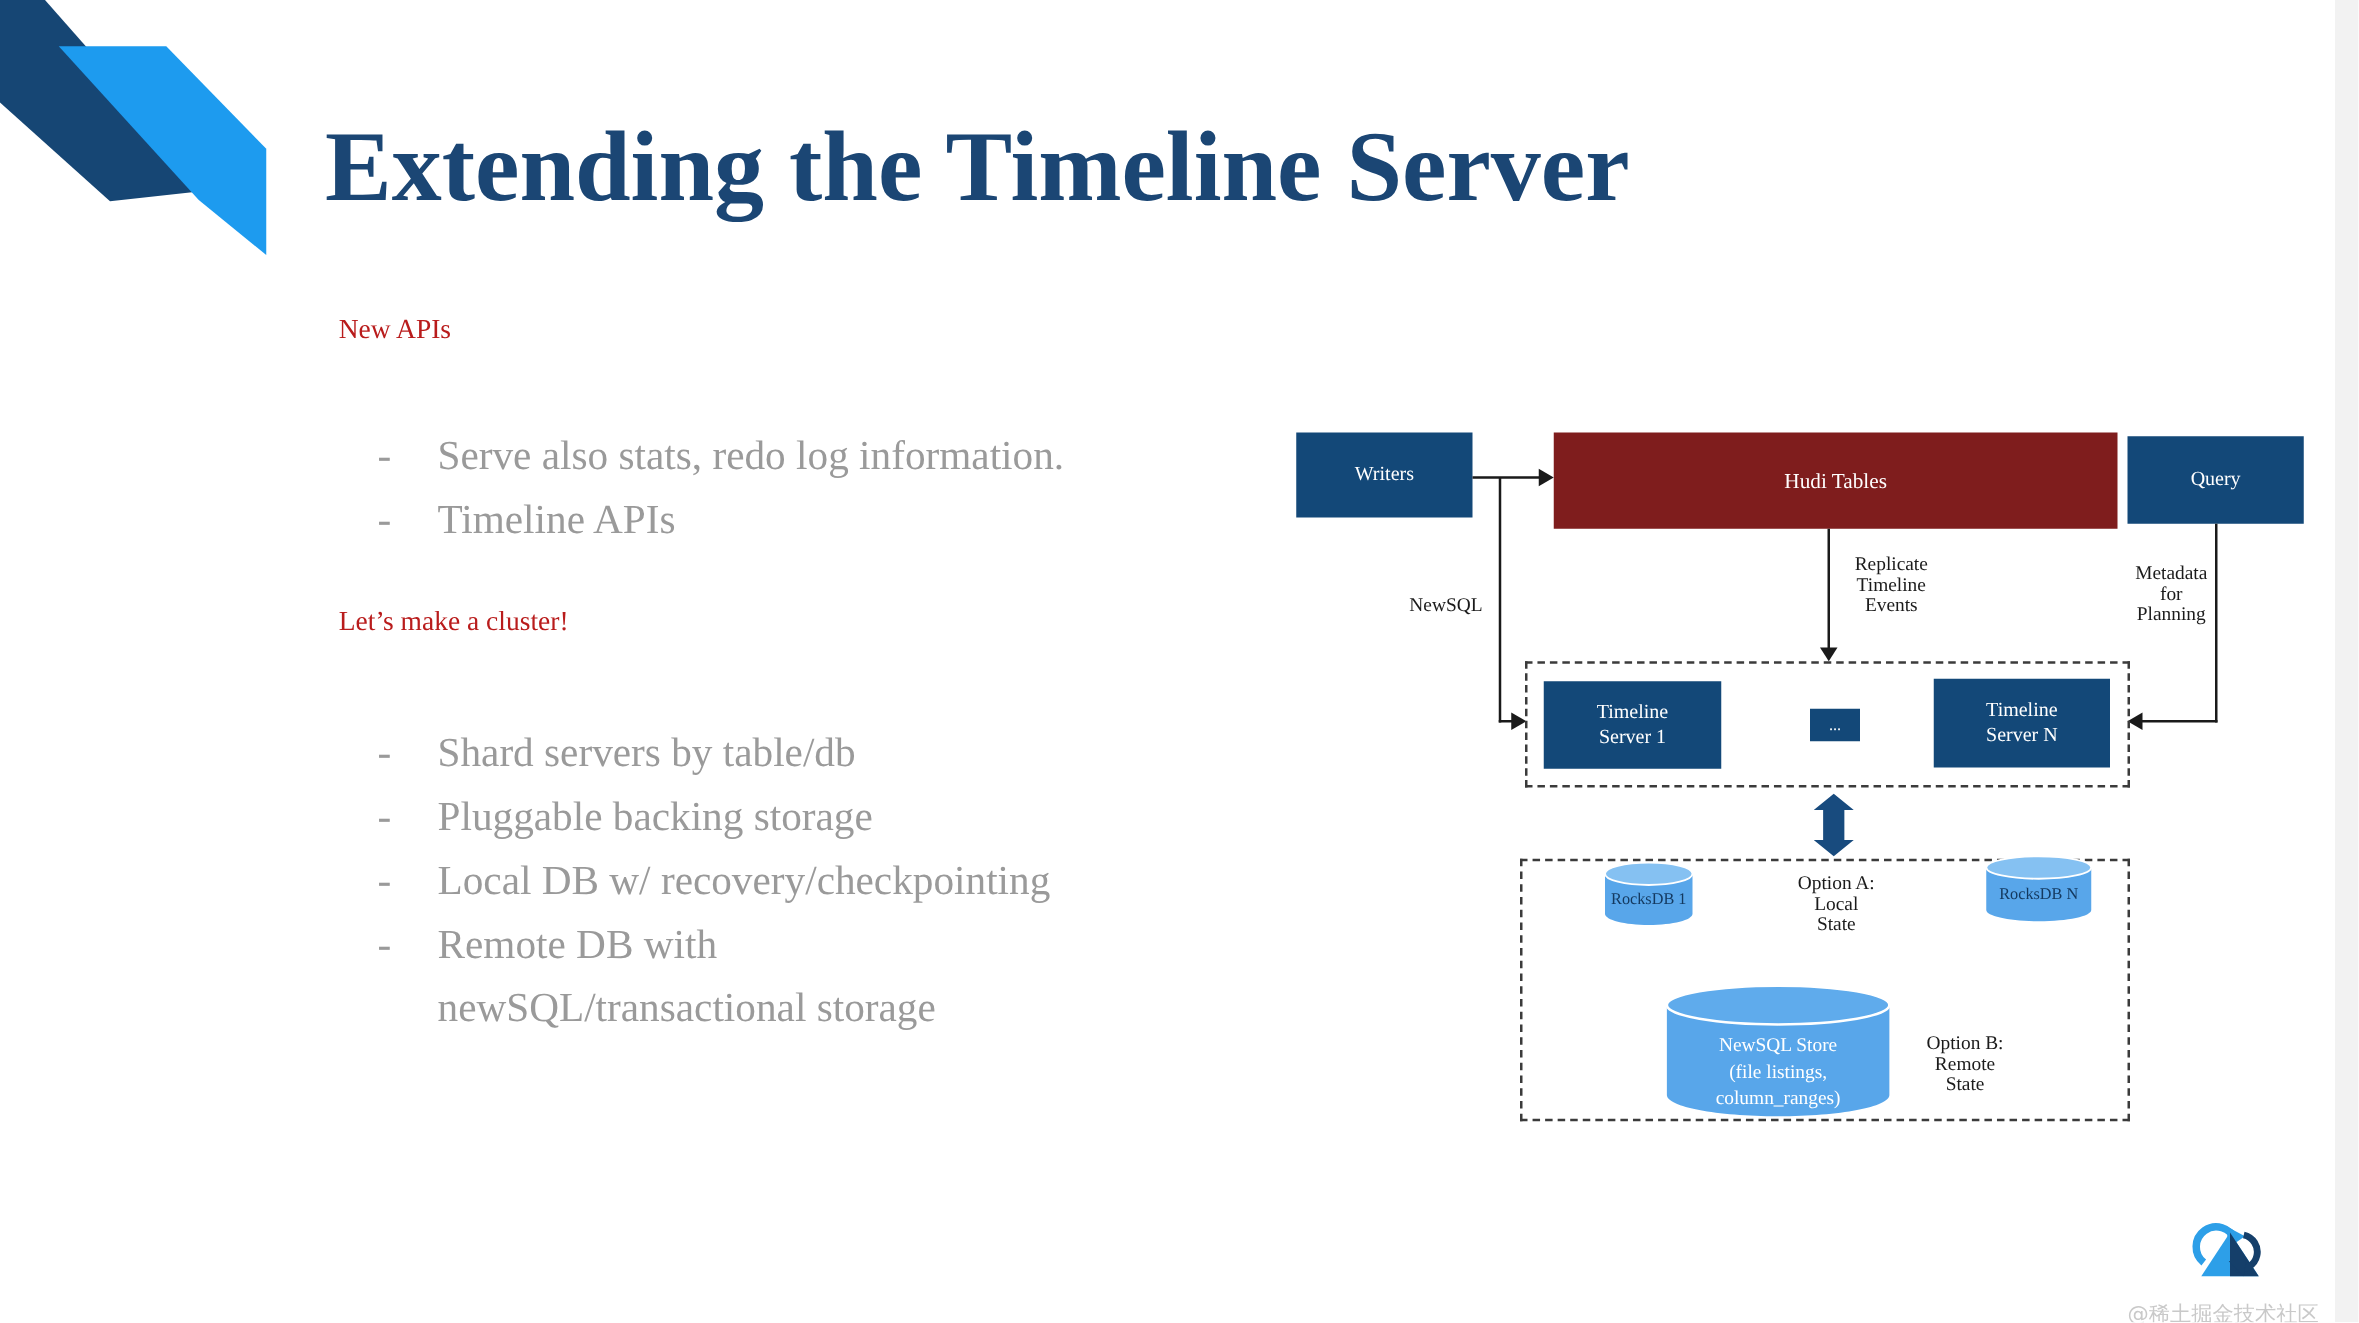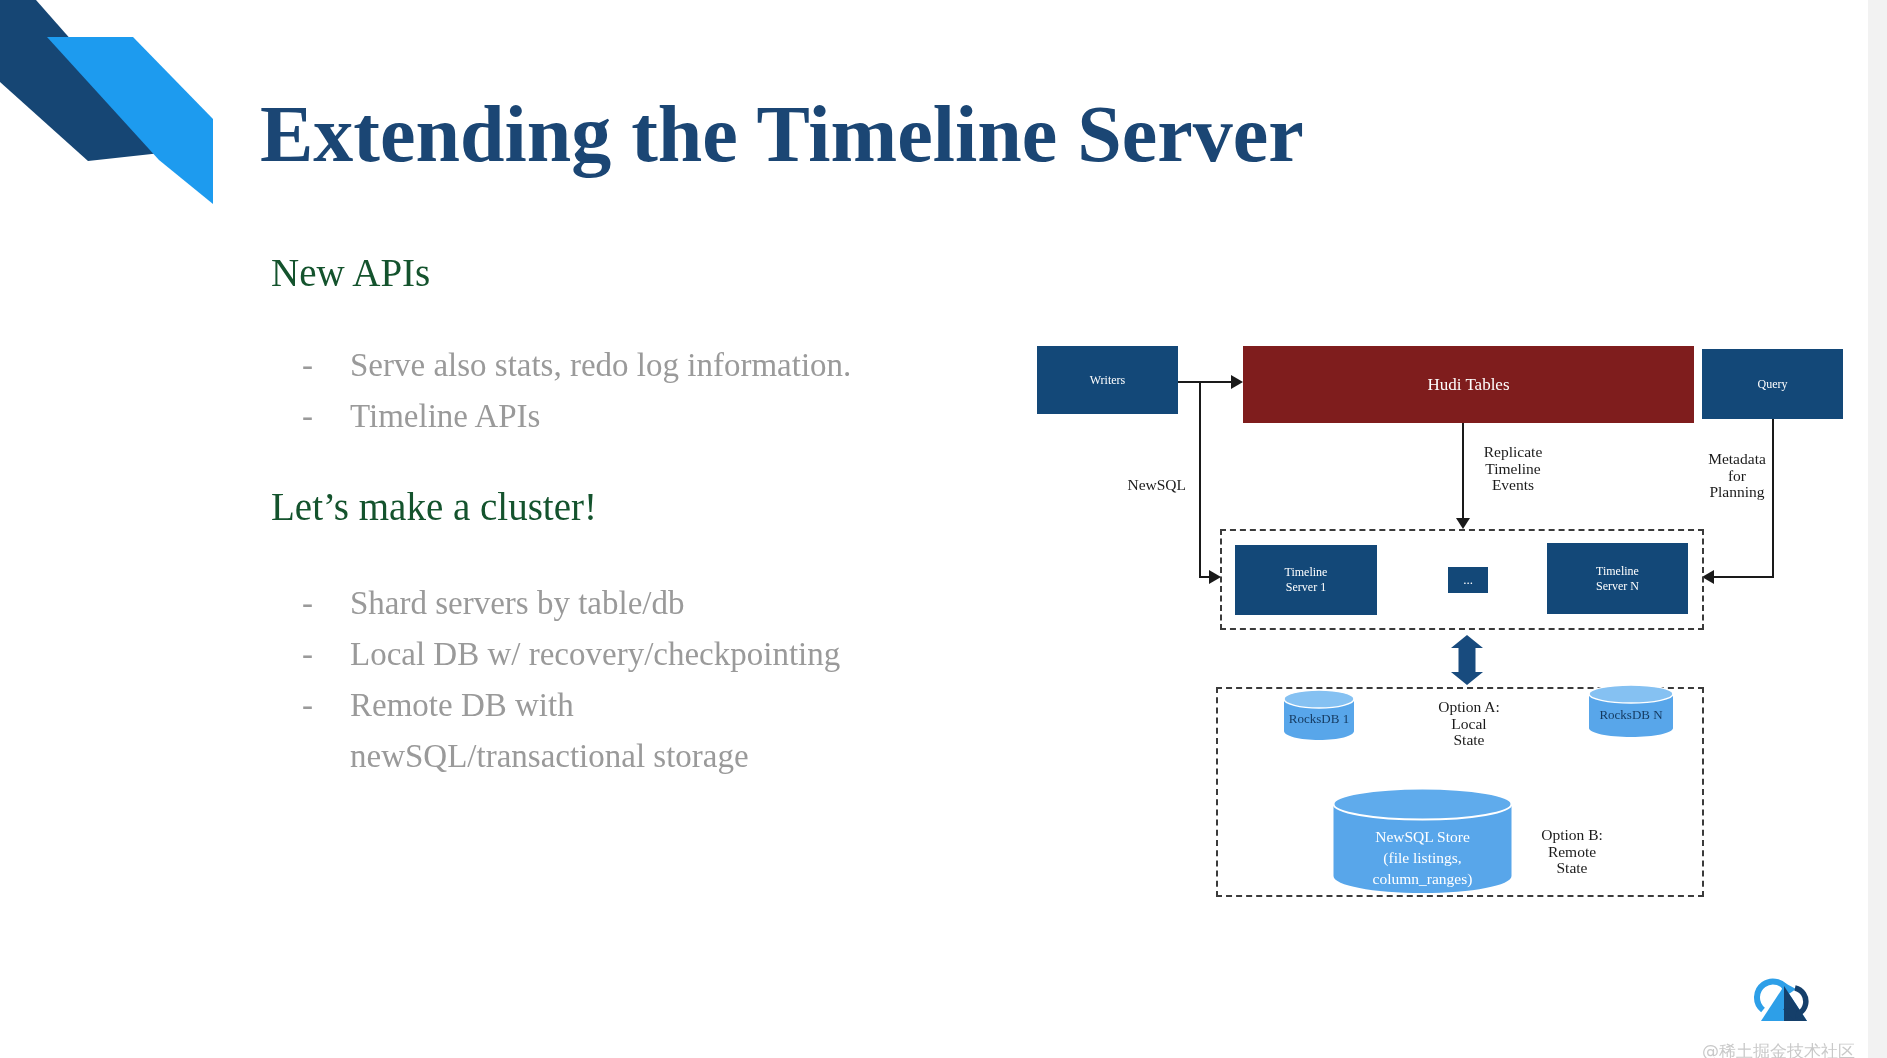--- a/index.html
+++ b/index.html
@@ -2,27 +2,27 @@
 <html><head>
 <meta charset="utf-8">
 <style>
   html,body{margin:0;padding:0;background:#ffffff;}
   #canvas{position:relative;width:1887px;height:1058px;background:#ffffff;overflow:hidden;
           font-family:"Liberation Serif",serif;}
   .abs{position:absolute;}
 
   
   .title{font-size:80px;font-weight:bold;color:#1B4674;line-height:1;white-space:nowrap;}
-  .heading{font-size:39px;color:#14532d;white-space:nowrap;}
+  .heading{font-size:22px;color:#b91c1c;white-space:nowrap;}
   .brow{height:51px;line-height:51px;font-size:33px;color:#9A9A9A;white-space:nowrap;}
   .bdash{display:inline-block;width:48px;}
 
   
   .navybox{background:#134878;color:#ffffff;display:flex;align-items:center;justify-content:center;
-           text-align:center;font-size:12px;line-height:1.25;white-space:pre-line;}
+           text-align:center;font-size:16px;line-height:1.25;white-space:pre-line;}
   .bluebox{background:#7f1d1d;color:#ffffff;display:flex;align-items:center;justify-content:center;
            text-align:center;font-size:17px;white-space:pre-line;}
   .dashedbox{border:2px dashed #3B3B3B;}
   .dlabel{font-size:15.5px;color:#1B1B1B;text-align:center;line-height:1.08;white-space:pre-line;}
   .hline{background:#1A1A1A;height:2px;}
   .vline{background:#1A1A1A;width:2px;}
   .arr-right{width:0;height:0;border-top:7px solid transparent;border-bottom:7px solid transparent;
              border-left:12px solid #1A1A1A;}
   .arr-left{width:0;height:0;border-top:7px solid transparent;border-bottom:7px solid transparent;
             border-right:12px solid #1A1A1A;}
@@ -55,20 +55,23 @@
     </div>
     <div class="brow">
       <span class="bdash">-</span><span>Timeline APIs</span>
     </div>
   </div>
 
   <div class="abs heading" style="left:271px;top:484px;">Let’s make a cluster!</div>
   <div class="abs" style="left:302px;top:578px;">
     <div class="brow">
       <span class="bdash">-</span><span>Shard servers by table/db</span>
+    </div>
+    <div class="brow">
+      <span class="bdash">-</span><span>Pluggable backing storage</span>
     </div>
     <div class="brow">
       <span class="bdash">-</span><span>Local DB w/ recovery/checkpointing</span>
     </div>
     <div class="brow">
       <span class="bdash">-</span><span>Remote DB with</span>
     </div>
     <div class="brow">
       <span class="bdash"></span><span>newSQL/transactional storage</span>
     </div>

